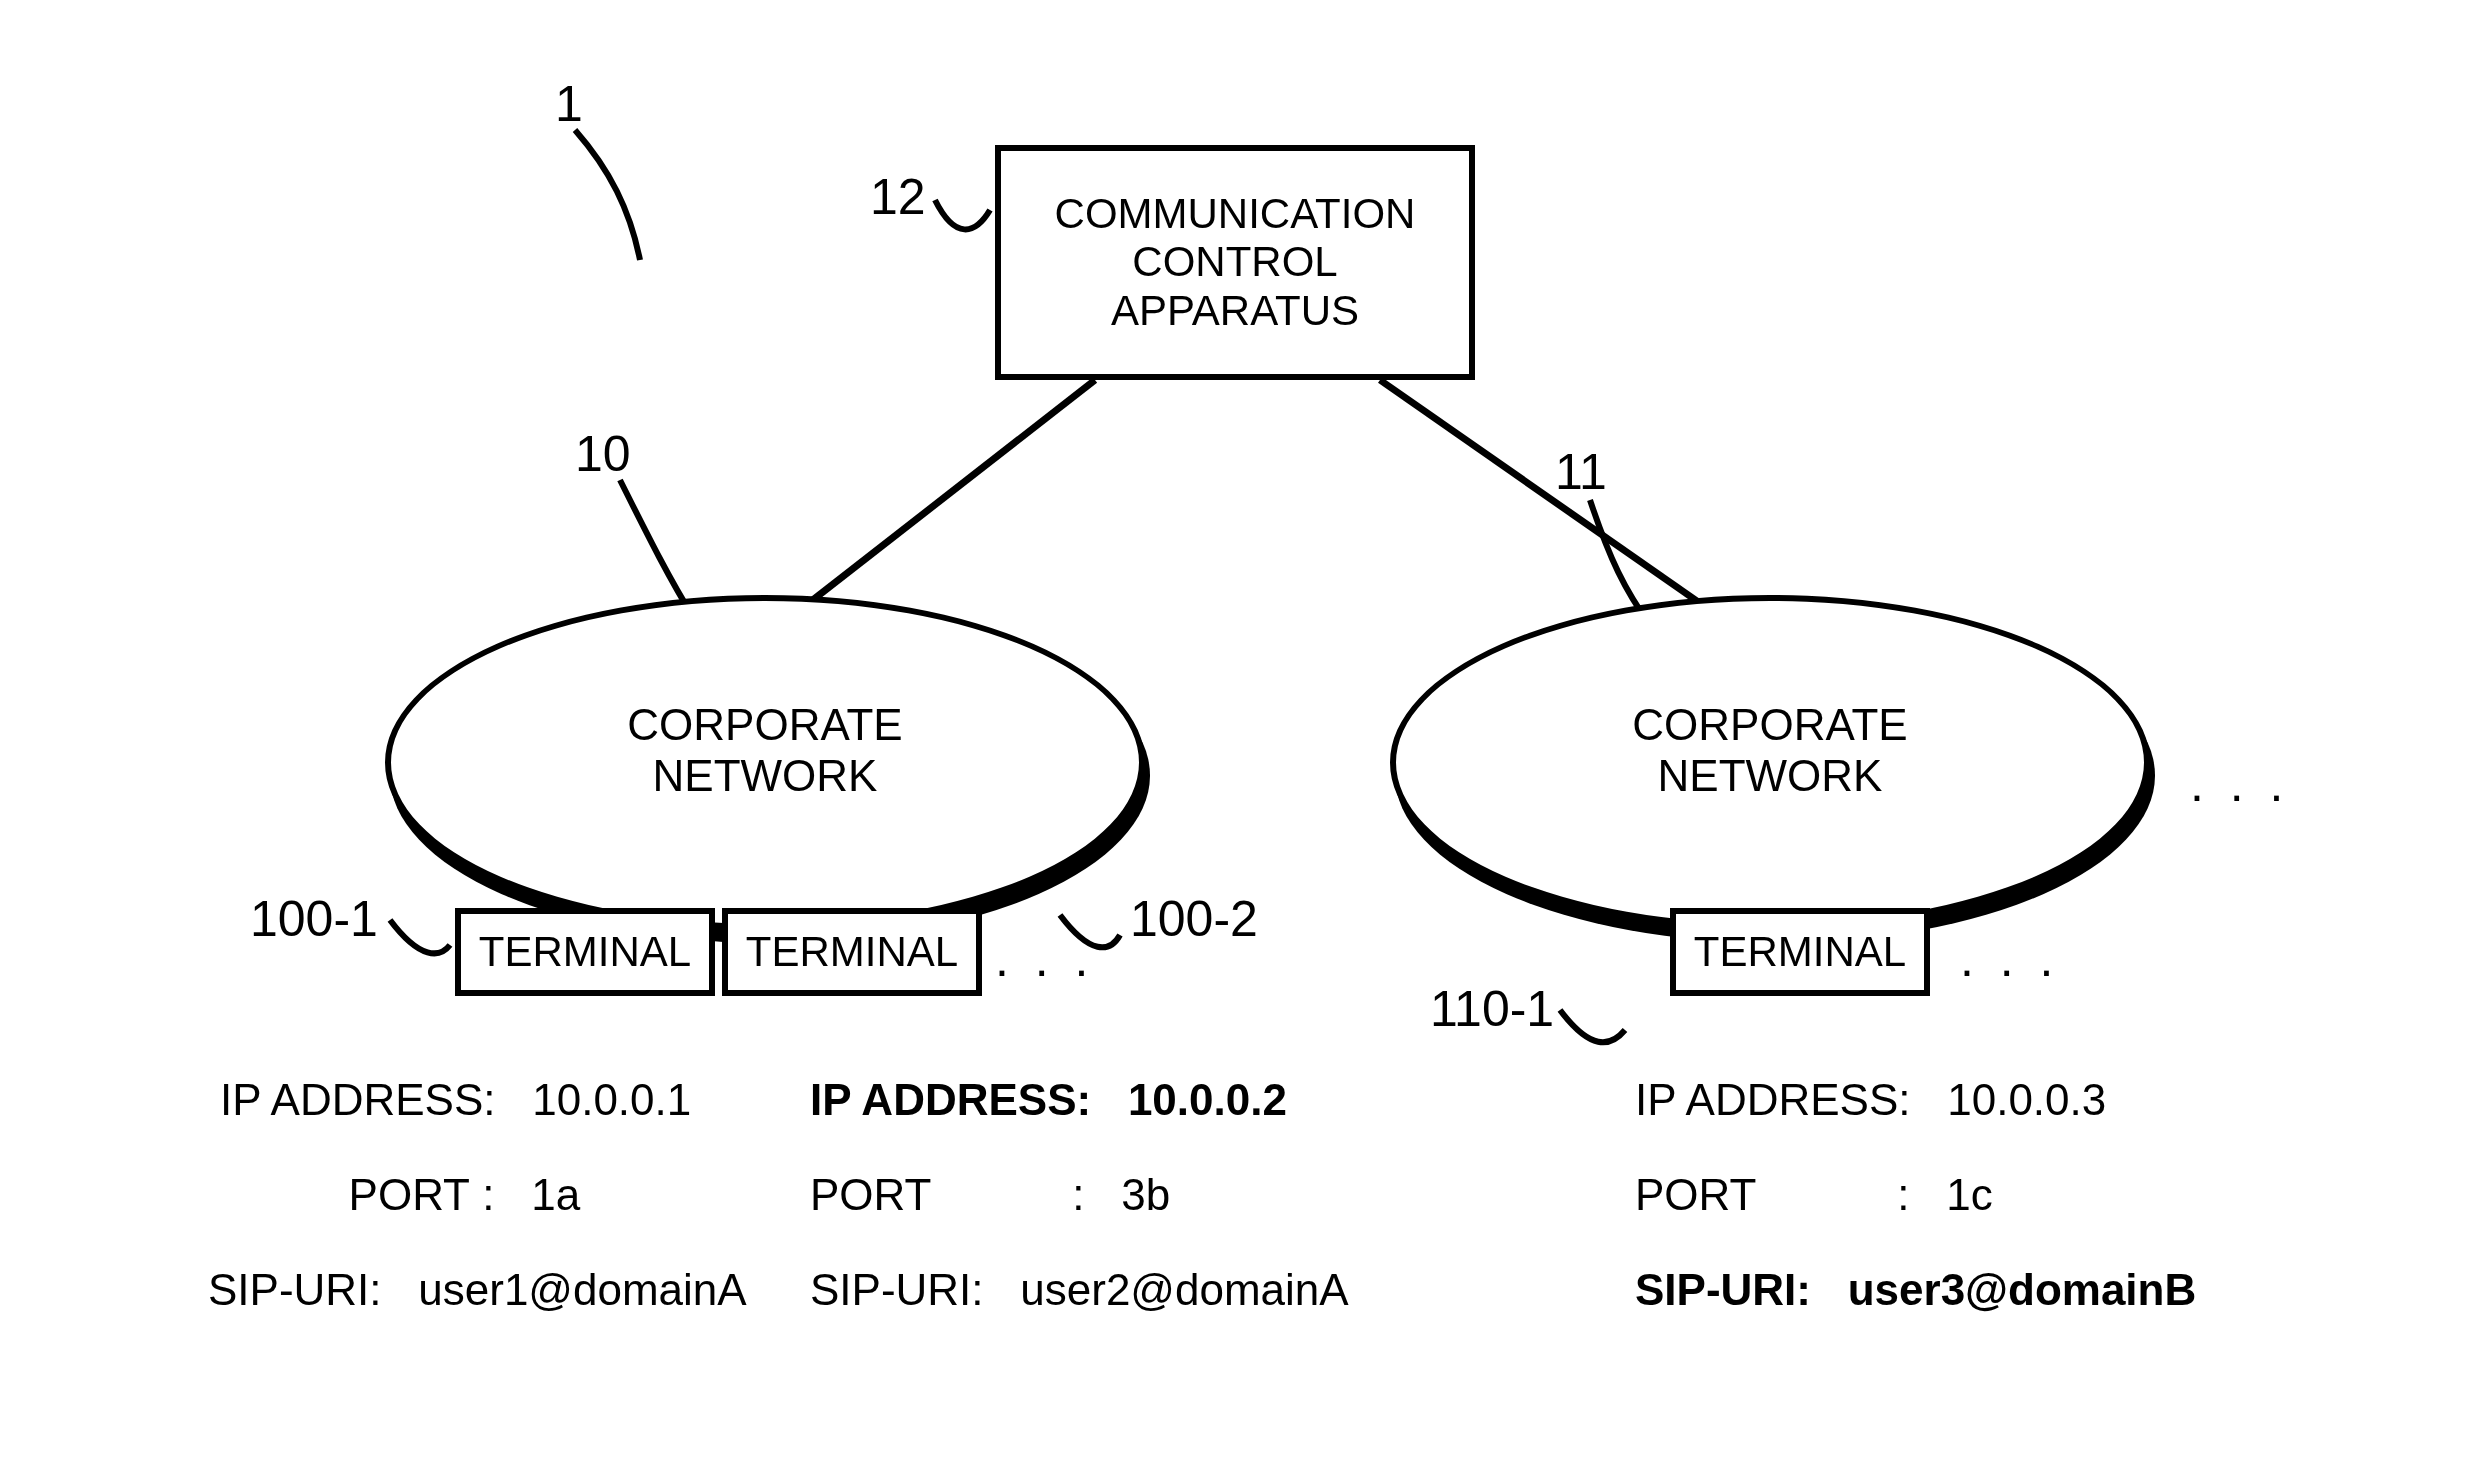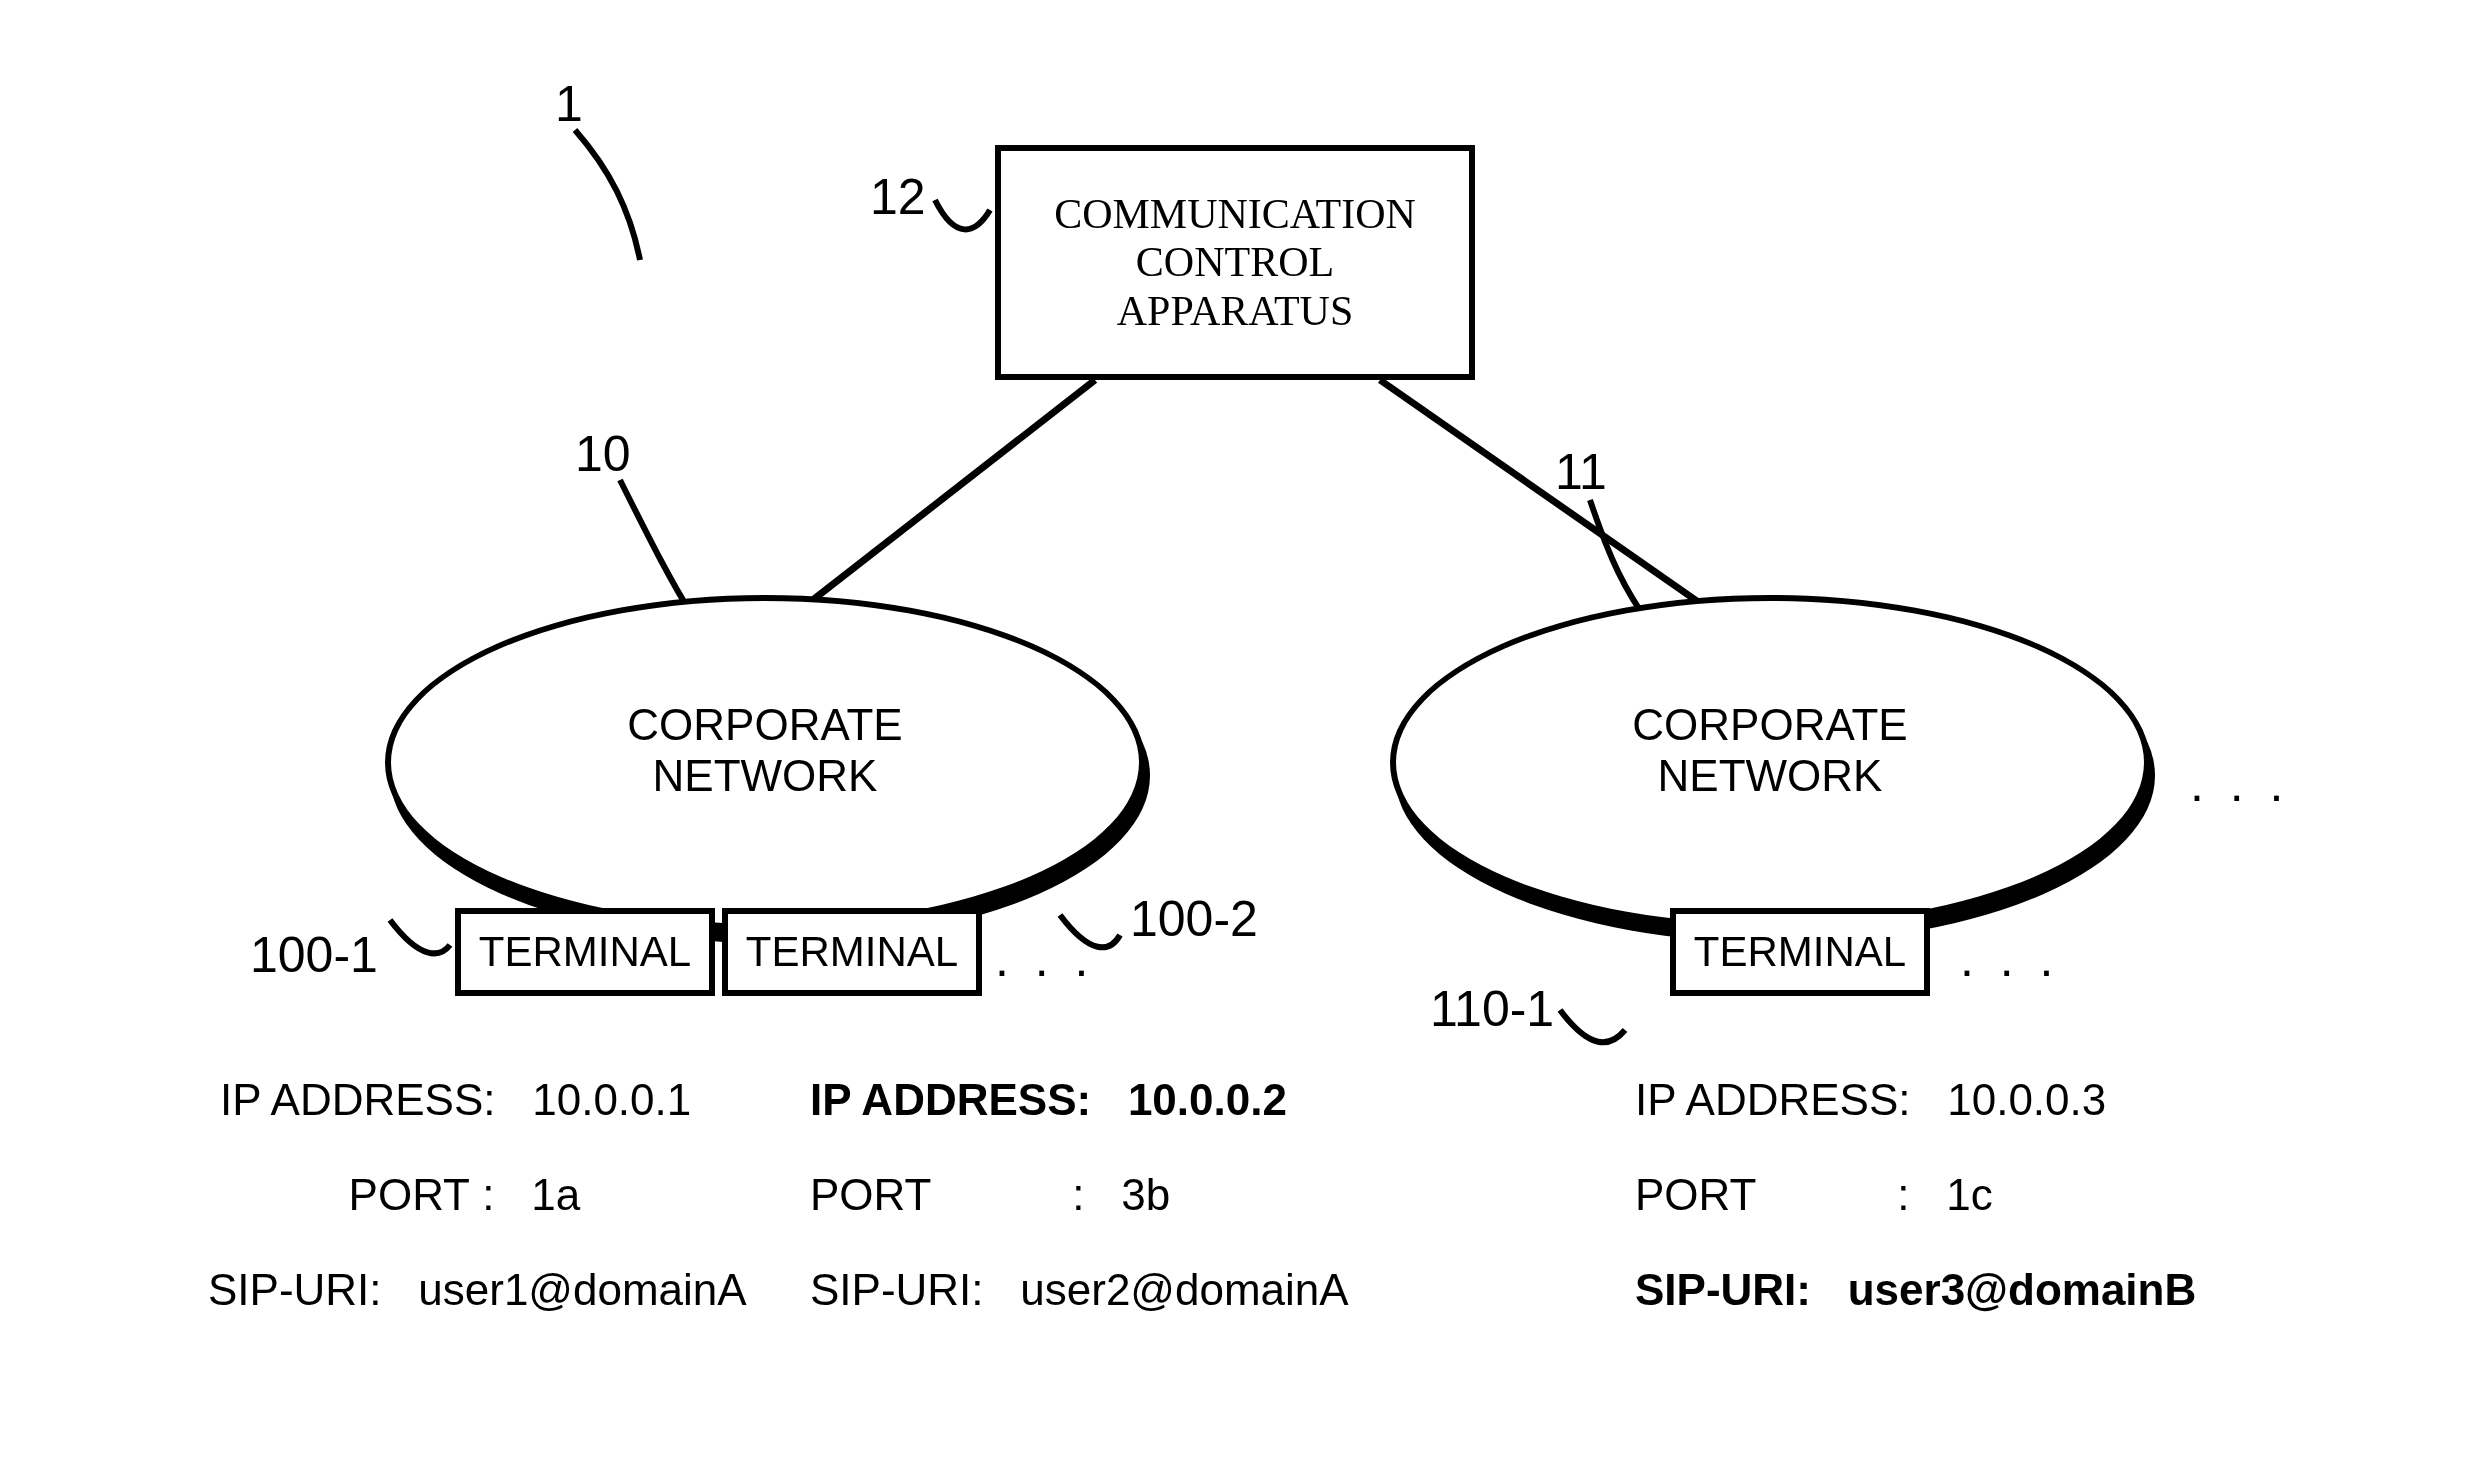--- a/index.html
+++ b/index.html
@@ -87,21 +87,21 @@
     <path d="M 1590 500 C 1610 560, 1625 590, 1650 625" stroke="#000" stroke-width="6" fill="none"></path>
 
     <path d="M 390 920 C 420 960, 440 958, 450 945" stroke="#000" stroke-width="6" fill="none"></path>
 
     <path d="M 1060 915 C 1090 955, 1110 953, 1120 935" stroke="#000" stroke-width="6" fill="none"></path>
 
     <path d="M 1560 1010 C 1590 1050, 1610 1048, 1625 1030" stroke="#000" stroke-width="6" fill="none"></path>
   </svg>
 
   <div class="node-box" style="left:995px; top:145px; width:480px; height:235px;">
-    <span style="white-space:pre-line;font-family:Liberation Serif, serif;">COMMUNICATION
+    <span style="white-space:pre-line;">COMMUNICATION
 CONTROL
 APPARATUS</span>
   </div>
 
   <div class="ellipse-shadow" style="left:390px; top:608px; width:760px; height:335px;"></div>
   <div class="ellipse" style="left:385px; top:595px; width:760px; height:335px;"></div>
   <div class="ellipse-label" style="left:585px; top:700px; width:360px;">
     <span style="white-space:pre-line;">CORPORATE
 NETWORK</span>
   </div>
@@ -124,21 +124,21 @@
   <div class="node-box" style="left:1670px; top:908px; width:260px; height:88px;">
     <span>TERMINAL</span>
   </div>
   <div class="ellipsis" style="left:1960px; top:930px;">. . .</div>
   <div class="ellipsis" style="left:2190px; top:755px;">. . .</div>
 
   <div class="ref-label" style="left:555px; top:75px;">1</div>
   <div class="ref-label" style="left:870px; top:168px;">12</div>
   <div class="ref-label" style="left:575px; top:425px;">10</div>
   <div class="ref-label" style="left:1555px; top:443px;">11</div>
-  <div class="ref-label" style="left:250px; top:890px;margin-top:36px;">100-1</div>
+  <div class="ref-label" style="left:250px; top:890px;">100-1</div>
   <div class="ref-label" style="left:1130px; top:890px;">100-2</div>
   <div class="ref-label" style="left:1430px; top:980px;">110-1</div>
 
   <div class="field-row" style="left:220px; top:1075px;">
     <span>IP ADDRESS:</span>
     <span>&nbsp;</span>
     <span>10.0.0.1</span>
   </div>
   <div class="field-row" style="left:220px; top:1170px;text-align:right;">
     <span style="display:inline-block; width:250px;">PORT</span>

